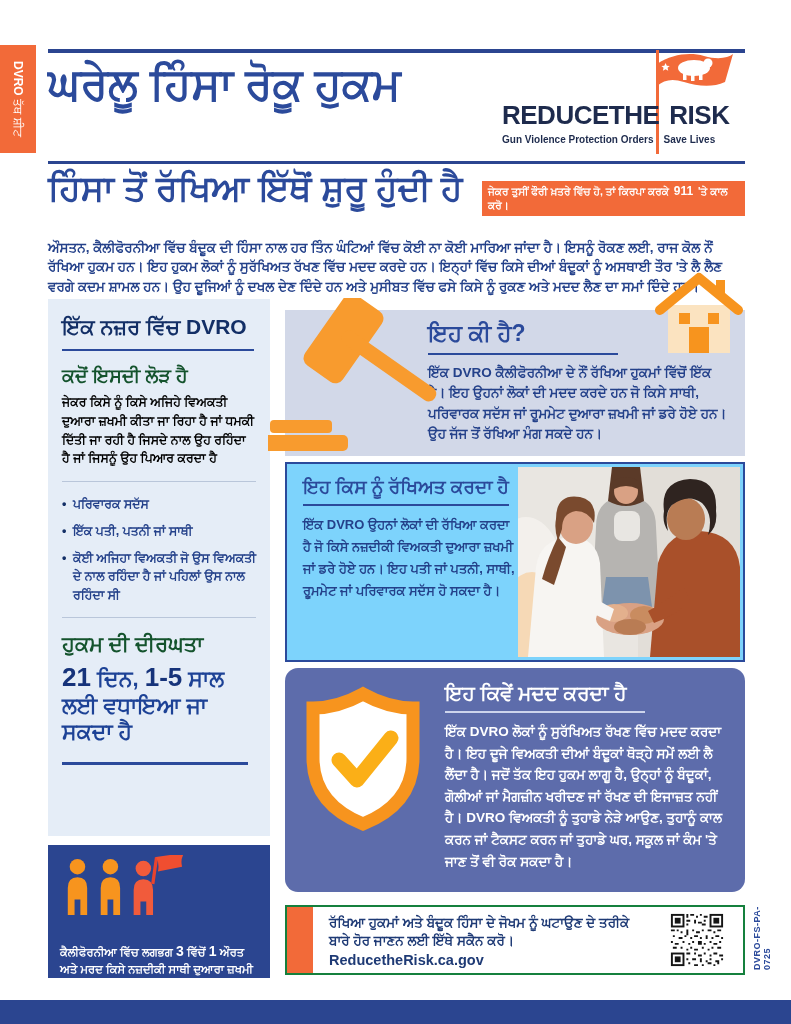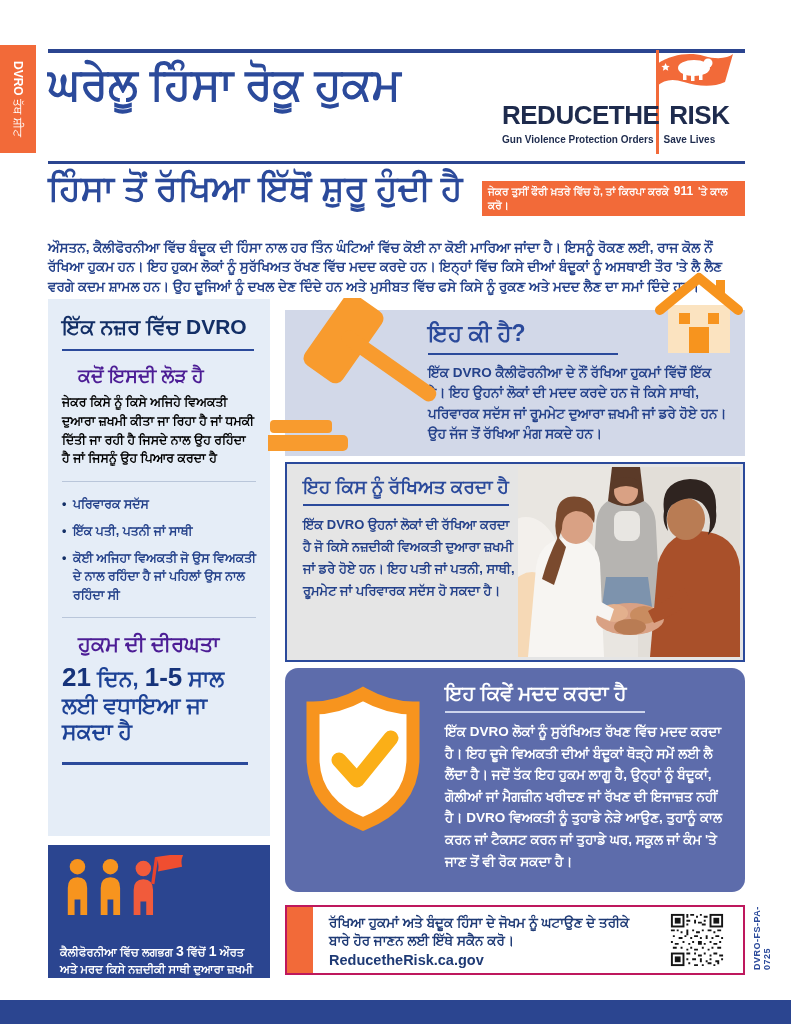--- a/index.html
+++ b/index.html
@@ -35,21 +35,21 @@
   .badge-911 .num{font-weight:800;font-size:12px;padding:0 2px;}
 
   .intro{position:absolute;left:48px;top:224px;width:700px;font-size:13.5px;font-weight:600;
          color:#24418a;line-height:1.45;}
 
   
   .sidebar{position:absolute;left:48px;top:299px;width:222px;height:537px;background:#e5edf7;
            box-sizing:border-box;padding:16px 14px;overflow:hidden;}
   .sb-title{font-size:21px;font-weight:800;color:#132f66;}
   .sb-title-rule{height:2px;background:#2b4a9b;margin:10px 0 6px 0;width:192px;}
-  .sb-h3{font-size:19px;font-weight:800;color:#4c1d95;margin:14px 0 6px 16px;}
+  .sb-h3{font-size:19px;font-weight:800;color:#14532d;margin:14px 0 6px 0;}
   .sb-body{font-size:12.5px;font-weight:600;color:#000000;line-height:1.5;}
   .sb-div{height:1px;background:#b9c6da;margin:13px 0;}
   .sb-ul{list-style:none;margin:0;padding:0;}
   .sb-ul li{font-size:12.5px;font-weight:600;color:#24418a;line-height:1.45;margin:0 0 9px 0;
             padding-left:11px;position:relative;}
   .sb-ul li::before{content:"•";position:absolute;left:0;color:#132f66;}
   .sb-duration{font-size:22px;font-weight:800;color:#1d4296;line-height:1.2;margin-top:4px;}
   .sb-duration .n{font-size:26px;font-weight:800;color:#16337a;}
   .sb-end-rule{height:3px;background:#2b4a9b;width:186px;margin-top:16px;}
 
@@ -61,39 +61,39 @@
 
   
   .sec-what{position:absolute;left:285px;top:310px;width:460px;height:146px;background:#d2d8e8;}
   .sec-what .txt{position:absolute;left:143px;top:10px;width:300px;}
   .sec-h{font-size:23px;font-weight:800;color:#2b4a9b;}
   .sec-h-rule{height:2px;background:#2b4a9b;width:190px;margin:6px 0 8px 0;}
   .sec-body{font-size:13.5px;font-weight:600;color:#24418a;line-height:1.5;}
   .gavel{position:absolute;left:268px;top:298px;width:172px;height:158px;}
   .house{position:absolute;left:653px;top:271px;width:92px;height:86px;}
 
-  .sec-who{position:absolute;left:285px;top:462px;width:460px;height:200px;background:#e5e5e5;
+  .sec-who{position:absolute;left:285px;top:462px;width:460px;height:200px;background:#7dd3fc;
            border:2px solid #2b4a9b;box-sizing:border-box;}
   .sec-who .txt{position:absolute;left:16px;top:12px;width:212px;}
   .sec-who .sec-h{font-size:18.5px;}
   .sec-who .sec-h-rule{width:206px;}
   .sec-who .sec-body{font-size:13px;line-height:1.7;}
   .photo{position:absolute;right:3px;top:3px;width:222px;height:190px;overflow:hidden;}
 
   .sec-how{position:absolute;left:285px;top:668px;width:460px;height:224px;background:#5d6cab;
            border-radius:13px;}
   .sec-how .txt{position:absolute;left:160px;top:14px;width:288px;}
   .sec-how .sec-h{color:#ffffff;font-size:20px;}
   .sec-how .sec-h-rule{background:#cdd4ec;width:200px;}
   .sec-how .sec-body{color:#ffffff;font-size:13.5px;line-height:1.6;}
   .sec-how .sec-body b{font-weight:800;}
   .shield{position:absolute;left:16px;top:18px;width:124px;height:146px;}
 
   .qr-box{position:absolute;left:285px;top:905px;width:460px;height:70px;background:#fff;
-          border:2px solid #be185d;box-sizing:border-box;}
+          border:2px solid #15803d;box-sizing:border-box;}
   .qr-strip{position:absolute;left:0;top:0;width:26px;height:100%;background:#f26a39;}
   .qr-txt{position:absolute;left:42px;top:7px;width:320px;font-size:13.5px;font-weight:700;
           color:#1e3a75;line-height:1.3;}
   .qr-url{font-size:14.5px;font-weight:800;color:#1e3a75;margin-top:2px;}
   .qr-code{position:absolute;right:18px;top:5px;width:56px;height:56px;}
 
   .doc-code{position:absolute;left:752px;top:890px;height:80px;display:flex;align-items:center;}
   .doc-code span{writing-mode:vertical-rl;transform:rotate(180deg);font-size:9px;font-weight:700;
                  color:#2b4a9b;letter-spacing:0.5px;}
 

